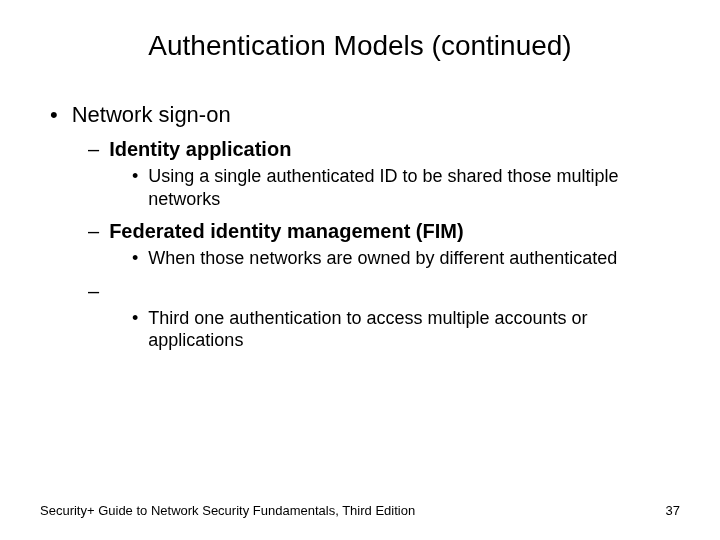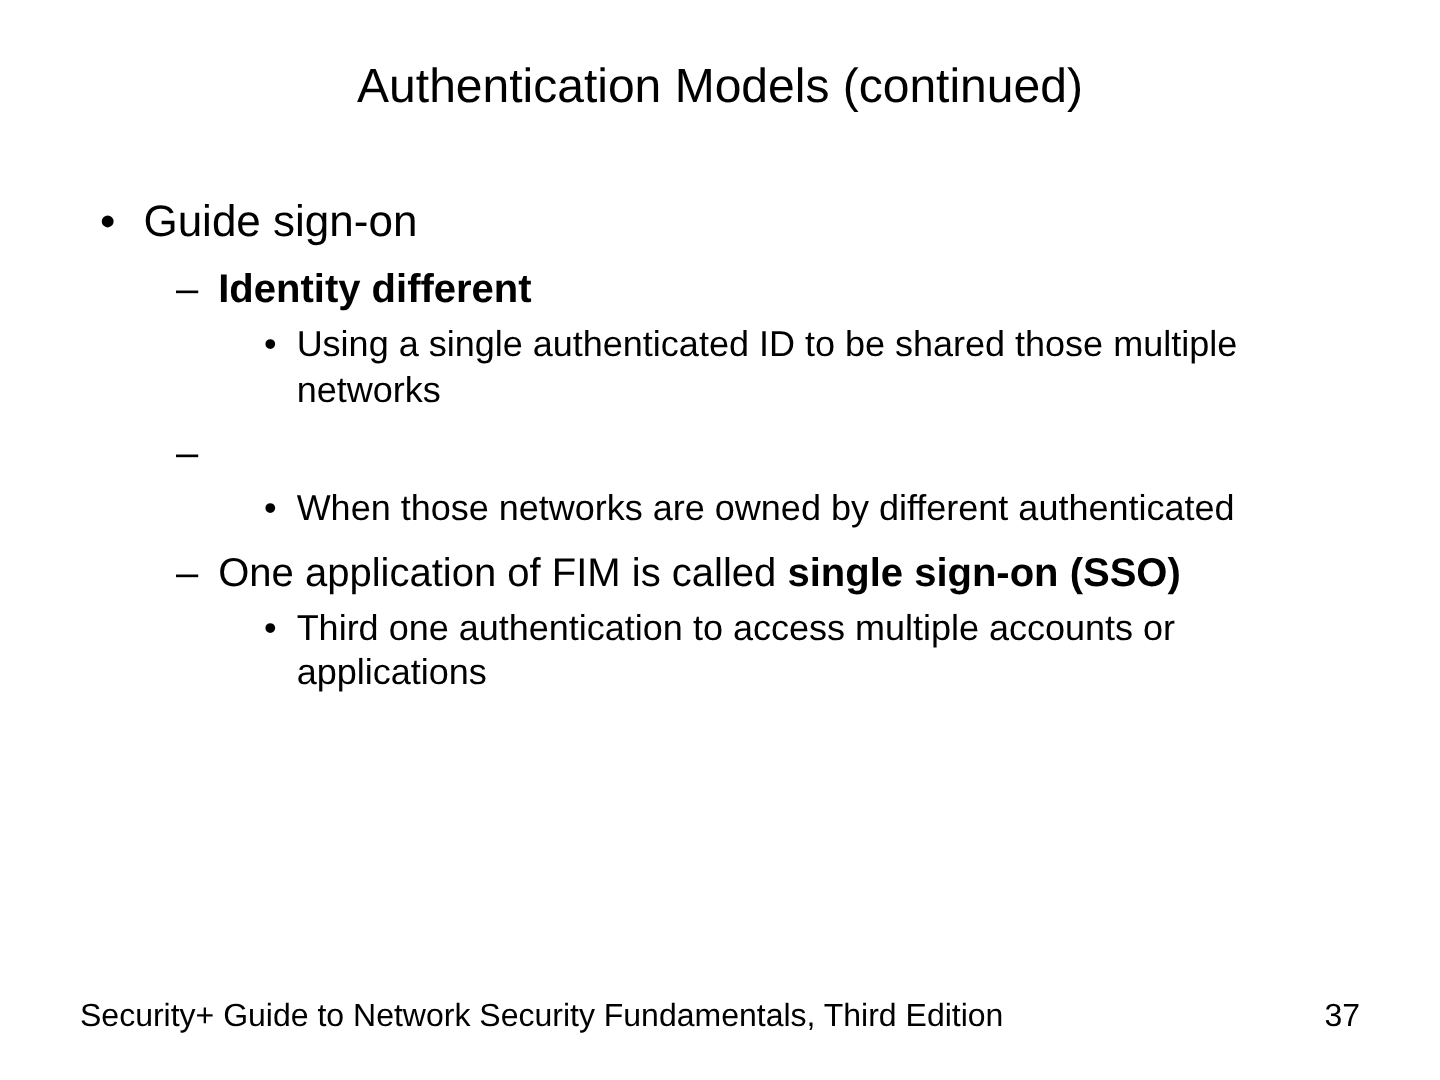--- a/index.html
+++ b/index.html
@@ -5,21 +5,21 @@
   * { margin: 0; padding: 0; box-sizing: border-box; }
   html, body { width: 720px; height: 540px; }
   body {
     background: #ffffff;
     font-family: Arial, Helvetica, sans-serif;
     color: #000000;
     position: relative;
     padding: 30px 40px 0 40px;
   }
   .title {
-    font-size: 24px;
+    font-size: 28px;
     font-weight: 400;
     text-align: center;
     margin-bottom: 40px;
   }
   .content {
     padding: 0 0 0 0;
   }
   .lvl1 {
     font-size: 22px;
     margin-left: 10px;
@@ -44,59 +44,57 @@
   }
   .lvl3 .dot { margin-right: 10px; }
   .bold { font-weight: 700; }
   .footer {
     position: absolute;
     bottom: 22px;
     left: 40px;
     right: 40px;
     display: flex;
     justify-content: space-between;
-    font-size: 16px;
+    font-size: 13px;
   }
 </style>
 </head>
 <body>
 
 <div class="title">Authentication Models (continued)</div>
 
 <div class="content">
 
   <div class="lvl1">
     <span class="bullet">•</span>
-    <span>Guide sign-on</span>
+    <span>Network sign-on</span>
   </div>
 
   <div class="lvl2">
     <span class="dash">–</span>
-    <span class="bold">Identity different</span>
+    <span class="bold">Identity application</span>
   </div>
 
   <div class="lvl3">
     <span class="dot">•</span>
     <span>Using a single authenticated ID to be shared those multiple networks</span>
   </div>
 
   <div class="lvl2">
     <span class="dash">–</span>
+    <span class="bold">Federated identity management (FIM)</span>
   </div>
 
   <div class="lvl3">
     <span class="dot">•</span>
     <span>When those networks are owned by different authenticated</span>
   </div>
 
   <div class="lvl2">
     <span class="dash">–</span>
-    <span>
-      <span>One application of FIM is called </span><span class="bold">single sign-on (SSO)</span>
-    </span>
   </div>
 
   <div class="lvl3">
     <span class="dot">•</span>
     <span>Third one authentication to access multiple accounts or applications</span>
   </div>
 
 </div>
 
 <div class="footer">

